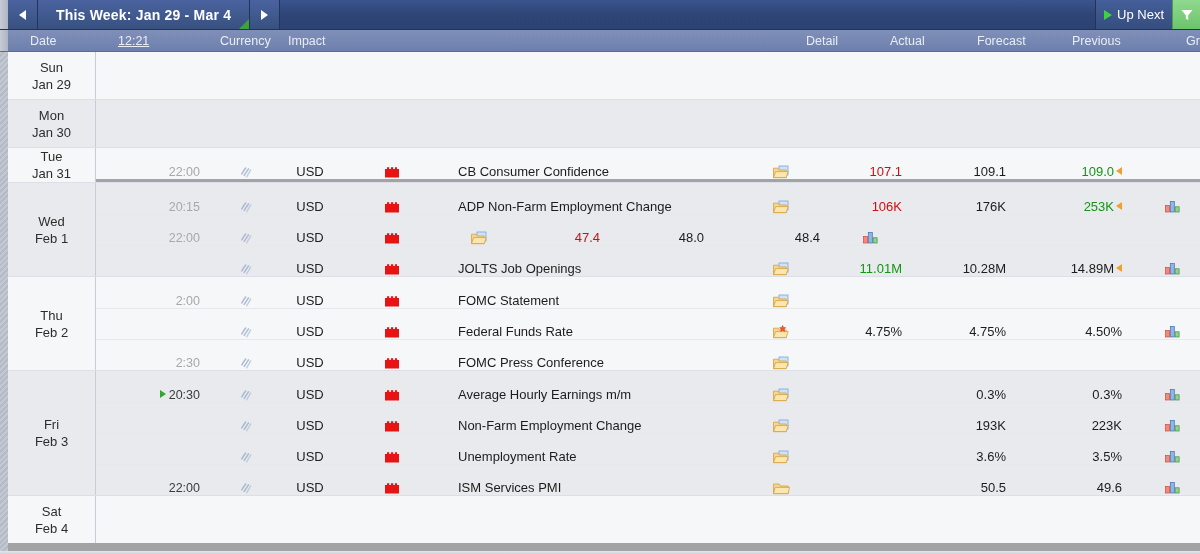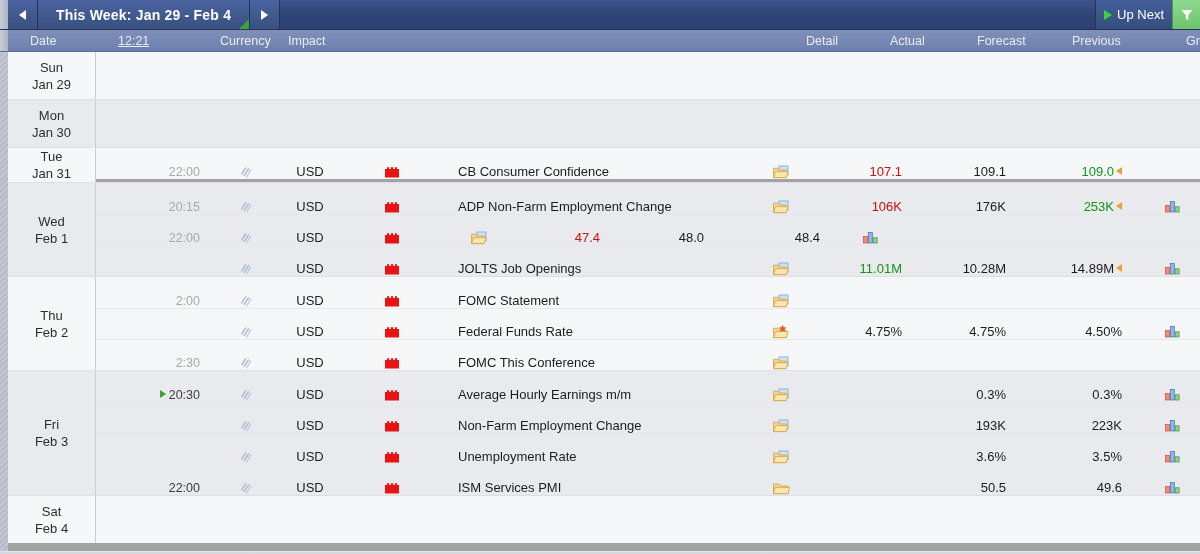--- a/index.html
+++ b/index.html
@@ -131,21 +131,21 @@
 <body>
 
 <div class="app">
 
   <div class="titlebar">
     <div class="tb-left-gutter"></div>
     <div class="nav-arrow">
       <span class="tri tri-left"></span>
     </div>
     <div class="week-label">
-      <span>This Week: Jan 29 - Feb 4</span>
+      <span>This Week: Jan 29 - Mar 4</span>
       <span class="corner-flag"></span>
     </div>
     <div class="nav-arrow">
       <span class="tri tri-right"></span>
     </div>
     <div class="tb-spacer"></div>
     <div class="upnext">
       <span class="play"></span>
       <span>Up Next</span>
     </div>
@@ -411,21 +411,21 @@
                   <path d="M5.6 10.2 Q8 6.4 10.2 3" stroke="#9fb0cc" stroke-width="1.6" fill="none" stroke-linecap="round"></path>
                   <path d="M8.2 11.6 Q10.8 7.6 12.6 4.2" stroke="#b9c6dc" stroke-width="1.5" fill="none" stroke-linecap="round"></path>
                 </svg>
               </div>
               <div class="c-cur">USD</div>
               <div class="c-imp">
                 <svg class="flagicon" viewBox="0 0 16 13">
                   <path d="M1 3 L1 11.5 L15 11.5 L15 3 L13 3 L13 1.2 L11 1.2 L11 3 L9.2 3 L9.2 1.2 L7 1.2 L7 3 L5.2 3 L5.2 1.2 L3 1.2 L3 3 Z" fill="#e81313"></path>
                 </svg>
               </div>
-              <div class="c-event">FOMC This Conference</div>
+              <div class="c-event">FOMC Press Conference</div>
               <div class="c-detail">
                 <svg class="folder" viewBox="0 0 17 14">
                   <rect x="6" y="1" width="9" height="9" fill="#cfe2f7" stroke="#7ba7d6" stroke-width="0.8"></rect>
                   <path d="M0.5 3.2 L0.5 12.6 L13.2 12.6 L13.2 5.0 L6.3 5.0 L5.2 3.2 Z" fill="#f6d592" stroke="#d2a23f" stroke-width="0.8"></path>
                   <path d="M0.5 12.6 L2.6 6.6 L15.2 6.6 L13.2 12.6 Z" fill="#fbe6b0" stroke="#d2a23f" stroke-width="0.8"></path>
                 </svg>
               </div>
               <div class="c-act v-plain"></div>
               <div class="c-fc"></div>
               <div class="c-prev v-plain"><span></span></div>

